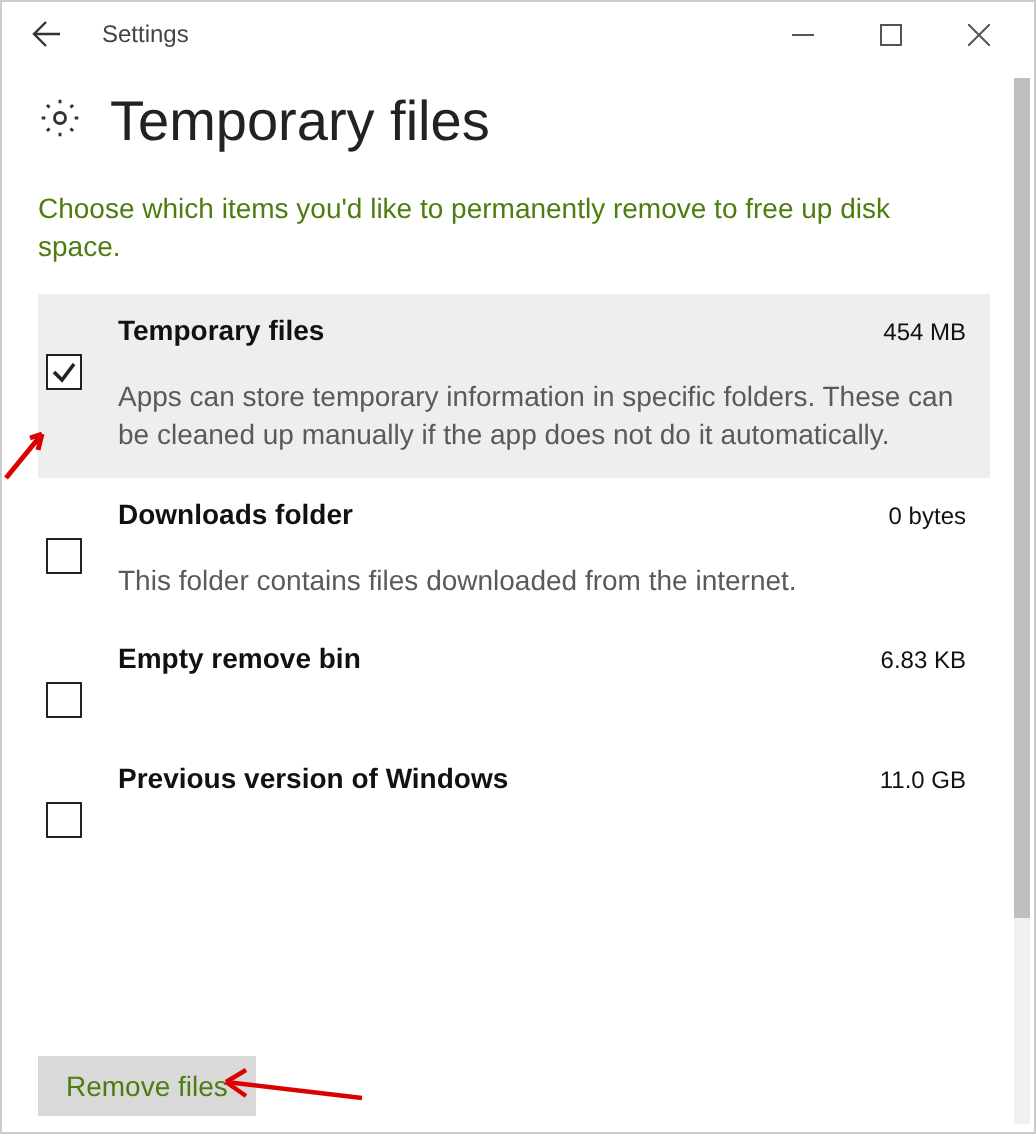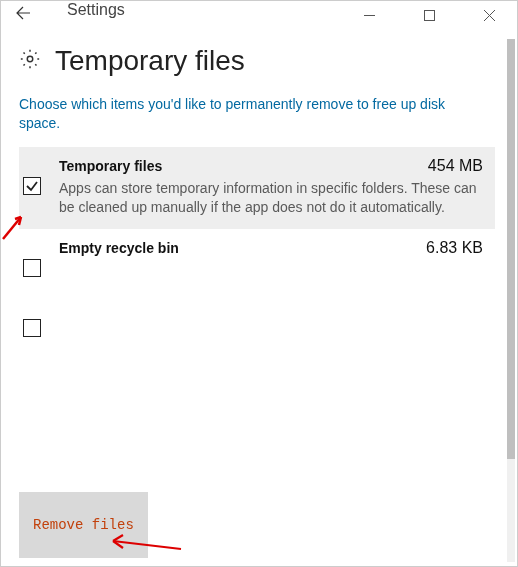--- a/index.html
+++ b/index.html
@@ -8,25 +8,24 @@
       background: #fff;
       width: 518px;
       height: 567px;
       overflow: hidden;
       position: relative;
       border: 1px solid #ccc;
     }
     .titlebar {
       height: 32px;
       display: flex;
-      align-items: flex-start;
+      align-items: center;
       padding: 0 6px 0 10px;
-      font-size: 16px;
+      font-size: 12px;
       color: #333;
-      gap: 16px;
     }
     .titlebar .back {
       width: 24px; height: 24px;
       display: flex; align-items: center; justify-content: center;
       margin-right: 16px;
       color: #333;
     }
     .titlebar .title { flex: 0 0 auto; color:#444;}
     .titlebar .spacer { flex: 1; }
     .winbtn {
@@ -64,21 +63,21 @@
       margin-top: 4px;
     }
     .gear { color: #333; }
     h1 {
       font-size: 28px;
       font-weight: 400;
       color: #222;
     }
     .intro {
       font-size: 14px;
-      color: #0369a1;
+      color: #4d7c0f;
       margin-bottom: 14px;
       line-height: 1.35;
       padding-right: 14px;
     }
     .items { }
     .item {
       display: flex;
       padding: 10px 12px 12px 4px;
       gap: 10px;
     }
@@ -104,40 +103,40 @@
       justify-content: space-between;
       align-items: baseline;
       gap: 10px;
     }
     .item-title {
       font-size: 14px;
       font-weight: 700;
       color: #111;
     }
     .item-size {
-      font-size: 16px;
+      font-size: 12px;
       color: #111;
       white-space: nowrap;
     }
     .item-desc {
       font-size: 14px;
       color: #5a5a5a;
       line-height: 1.35;
-      margin-top: 4px;
+      margin-top: 16px;
     }
     .remove-btn {
       position: absolute;
       left: 18px;
       bottom: 10px;
       background: #d9d9d9;
       border: none;
-      padding: 25px 14px;
-      font-size: 14px;
-      color: #c2410c;
-      font-family: Liberation Mono, monospace;
+      padding: 7px 14px;
+      font-size: 14px;
+      color: #4d7c0f;
+      font-family: Liberation Sans, sans-serif;
     }
     
     .anno {
       position: absolute;
       pointer-events: none;
     }
   </style>
 </head>
 <body>
 
@@ -193,42 +192,60 @@
         </div>
         <div class="item-body">
           <div class="item-head">
             <span class="item-title">Temporary files</span>
             <span class="item-size">454 MB</span>
           </div>
           <div class="item-desc">Apps can store temporary information in specific folders. These can be cleaned up manually if the app does not do it automatically.</div>
         </div>
       </div>
 
-
       <div class="item">
         <div class="cb-wrap">
           <div class="cb">
             
           </div>
         </div>
         <div class="item-body">
           <div class="item-head">
-            <span class="item-title">Empty recycle bin</span>
-            <span class="item-size">6.83 KB</span>
-          </div>
+            <span class="item-title">Downloads folder</span>
+            <span class="item-size">0 bytes</span>
+          </div>
+          <div class="item-desc">This folder contains files downloaded from the internet.</div>
         </div>
       </div>
 
       <div class="item">
         <div class="cb-wrap">
           <div class="cb">
             
           </div>
         </div>
         <div class="item-body">
+          <div class="item-head">
+            <span class="item-title">Empty remove bin</span>
+            <span class="item-size">6.83 KB</span>
+          </div>
+        </div>
+      </div>
+
+      <div class="item">
+        <div class="cb-wrap">
+          <div class="cb">
+            
+          </div>
+        </div>
+        <div class="item-body">
+          <div class="item-head">
+            <span class="item-title">Previous version of Windows</span>
+            <span class="item-size">11.0 GB</span>
+          </div>
         </div>
       </div>
 
     </div>
 
     <button class="remove-btn">Remove files</button>
 
     <svg class="anno" style="left:-4px; top:172px;" width="40" height="40" viewBox="0 0 40 40">
       <path d="M6 34 L24 12" stroke="#d00" stroke-width="2.5" fill="none"></path>
       <path d="M24 12 L18 14 M24 12 L22 20" stroke="#d00" stroke-width="2.5" fill="none"></path>

